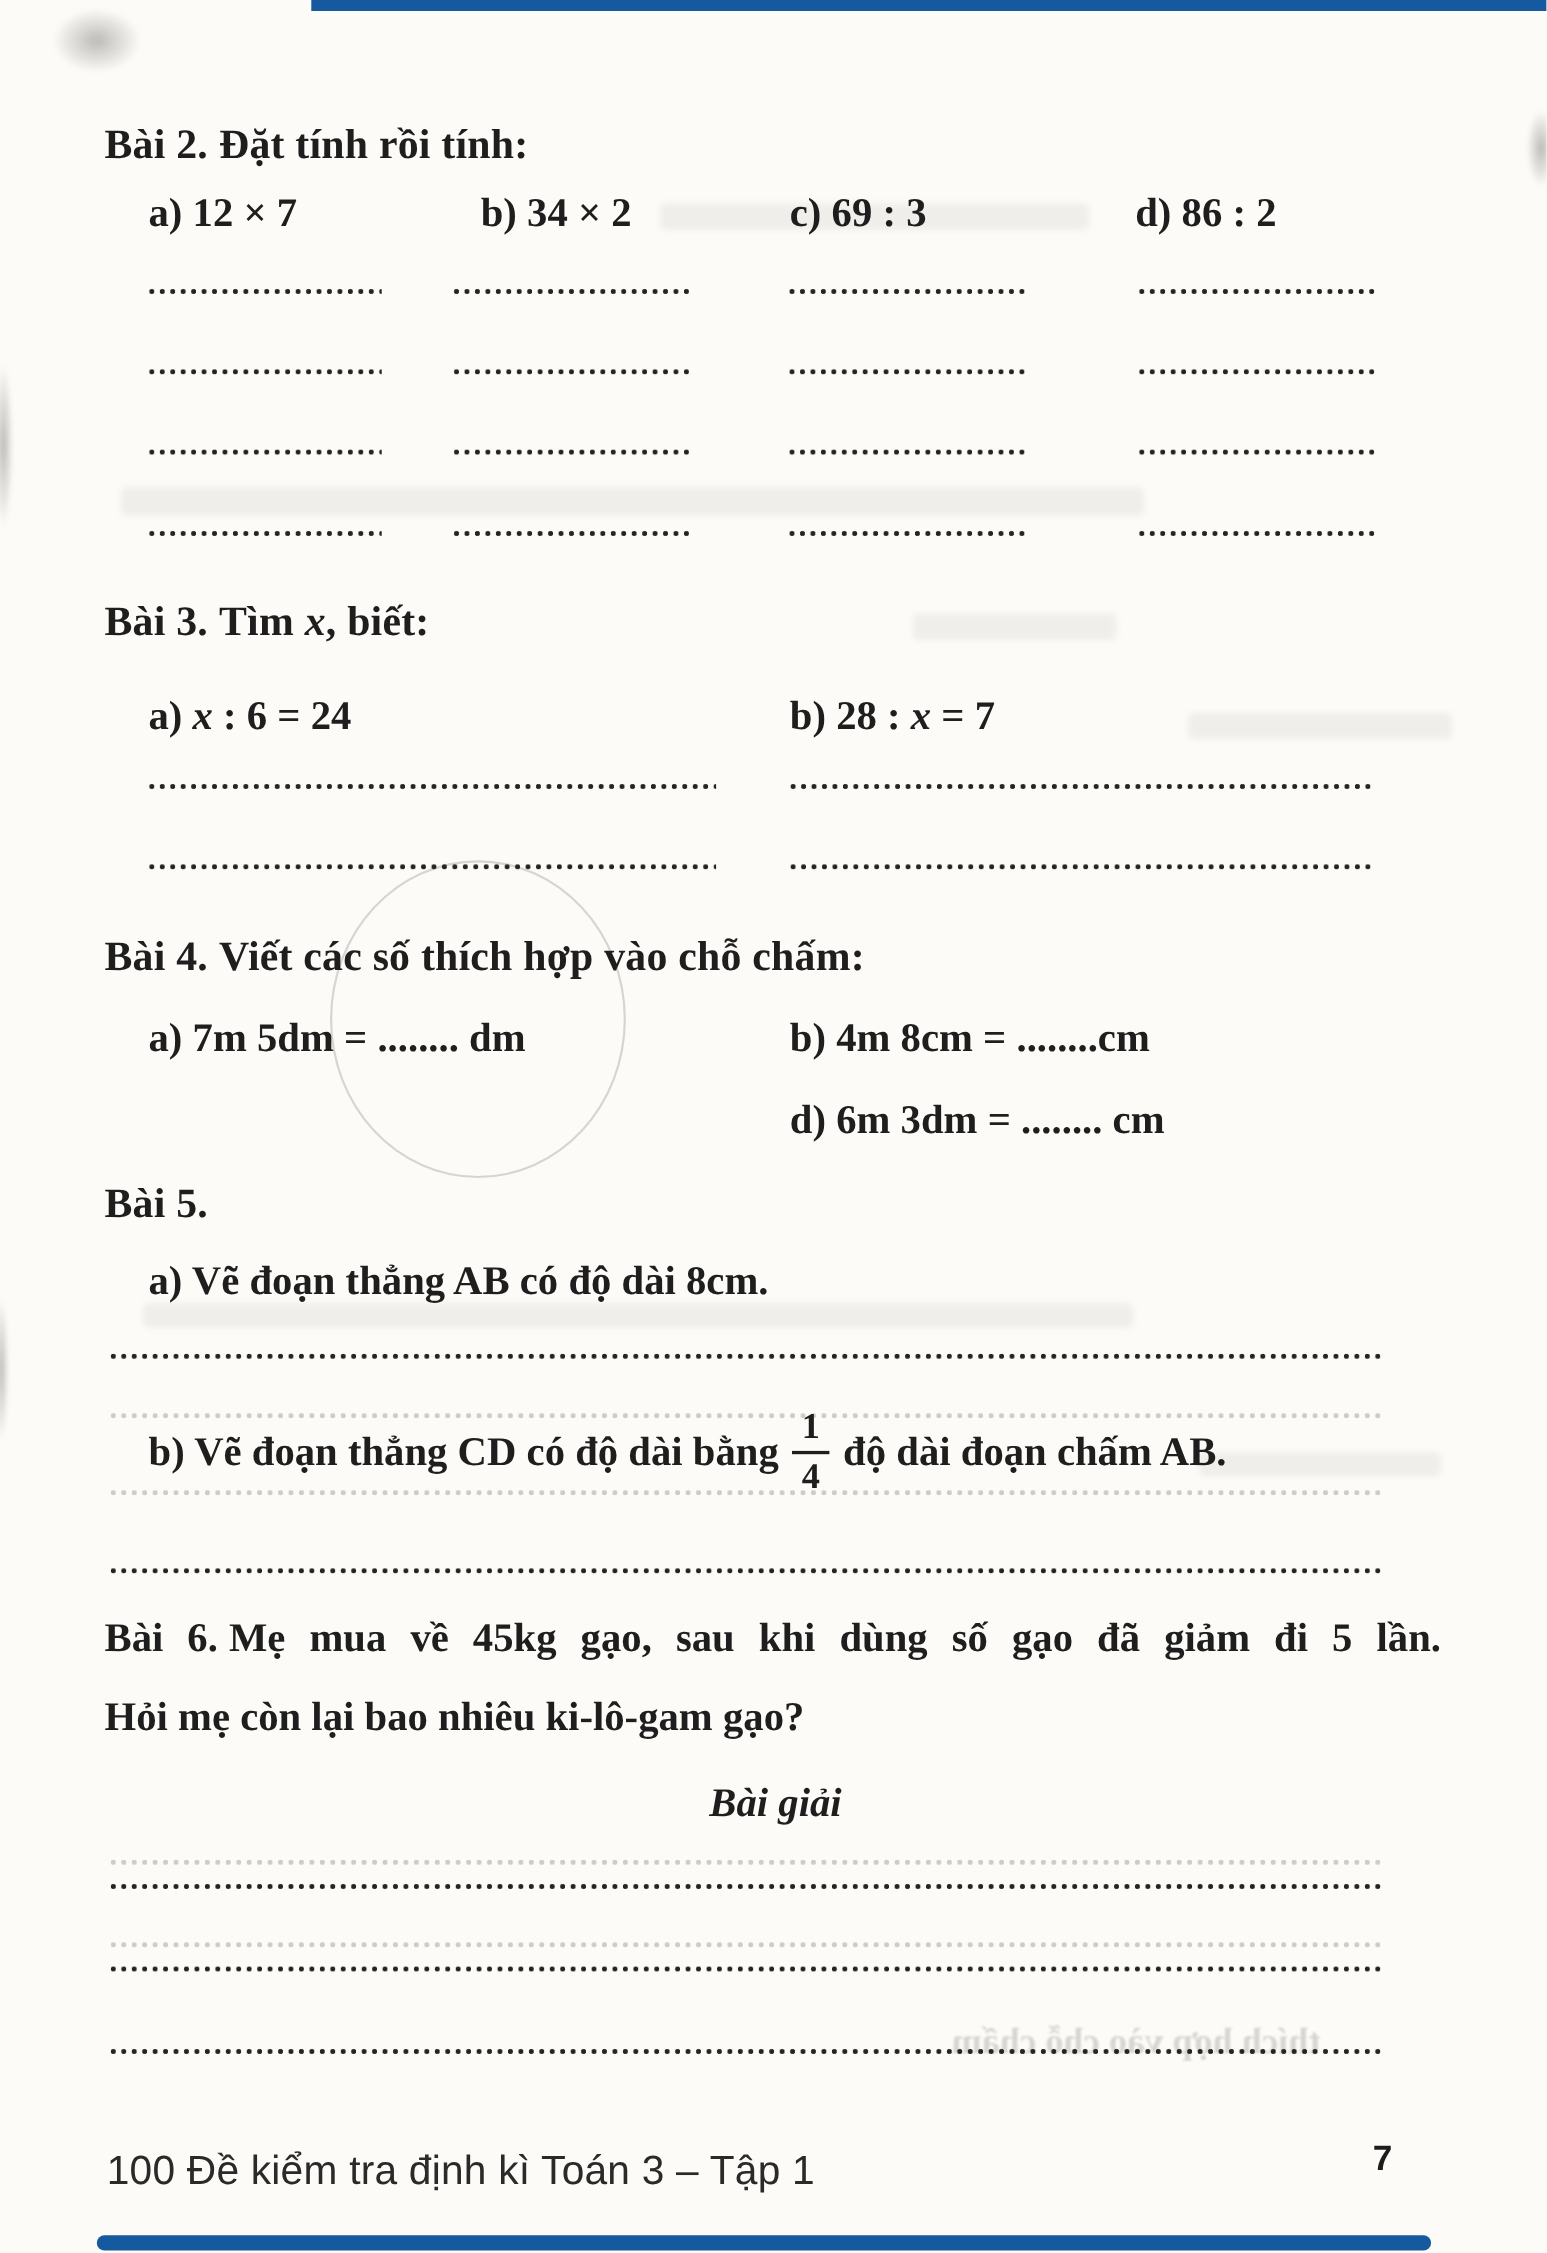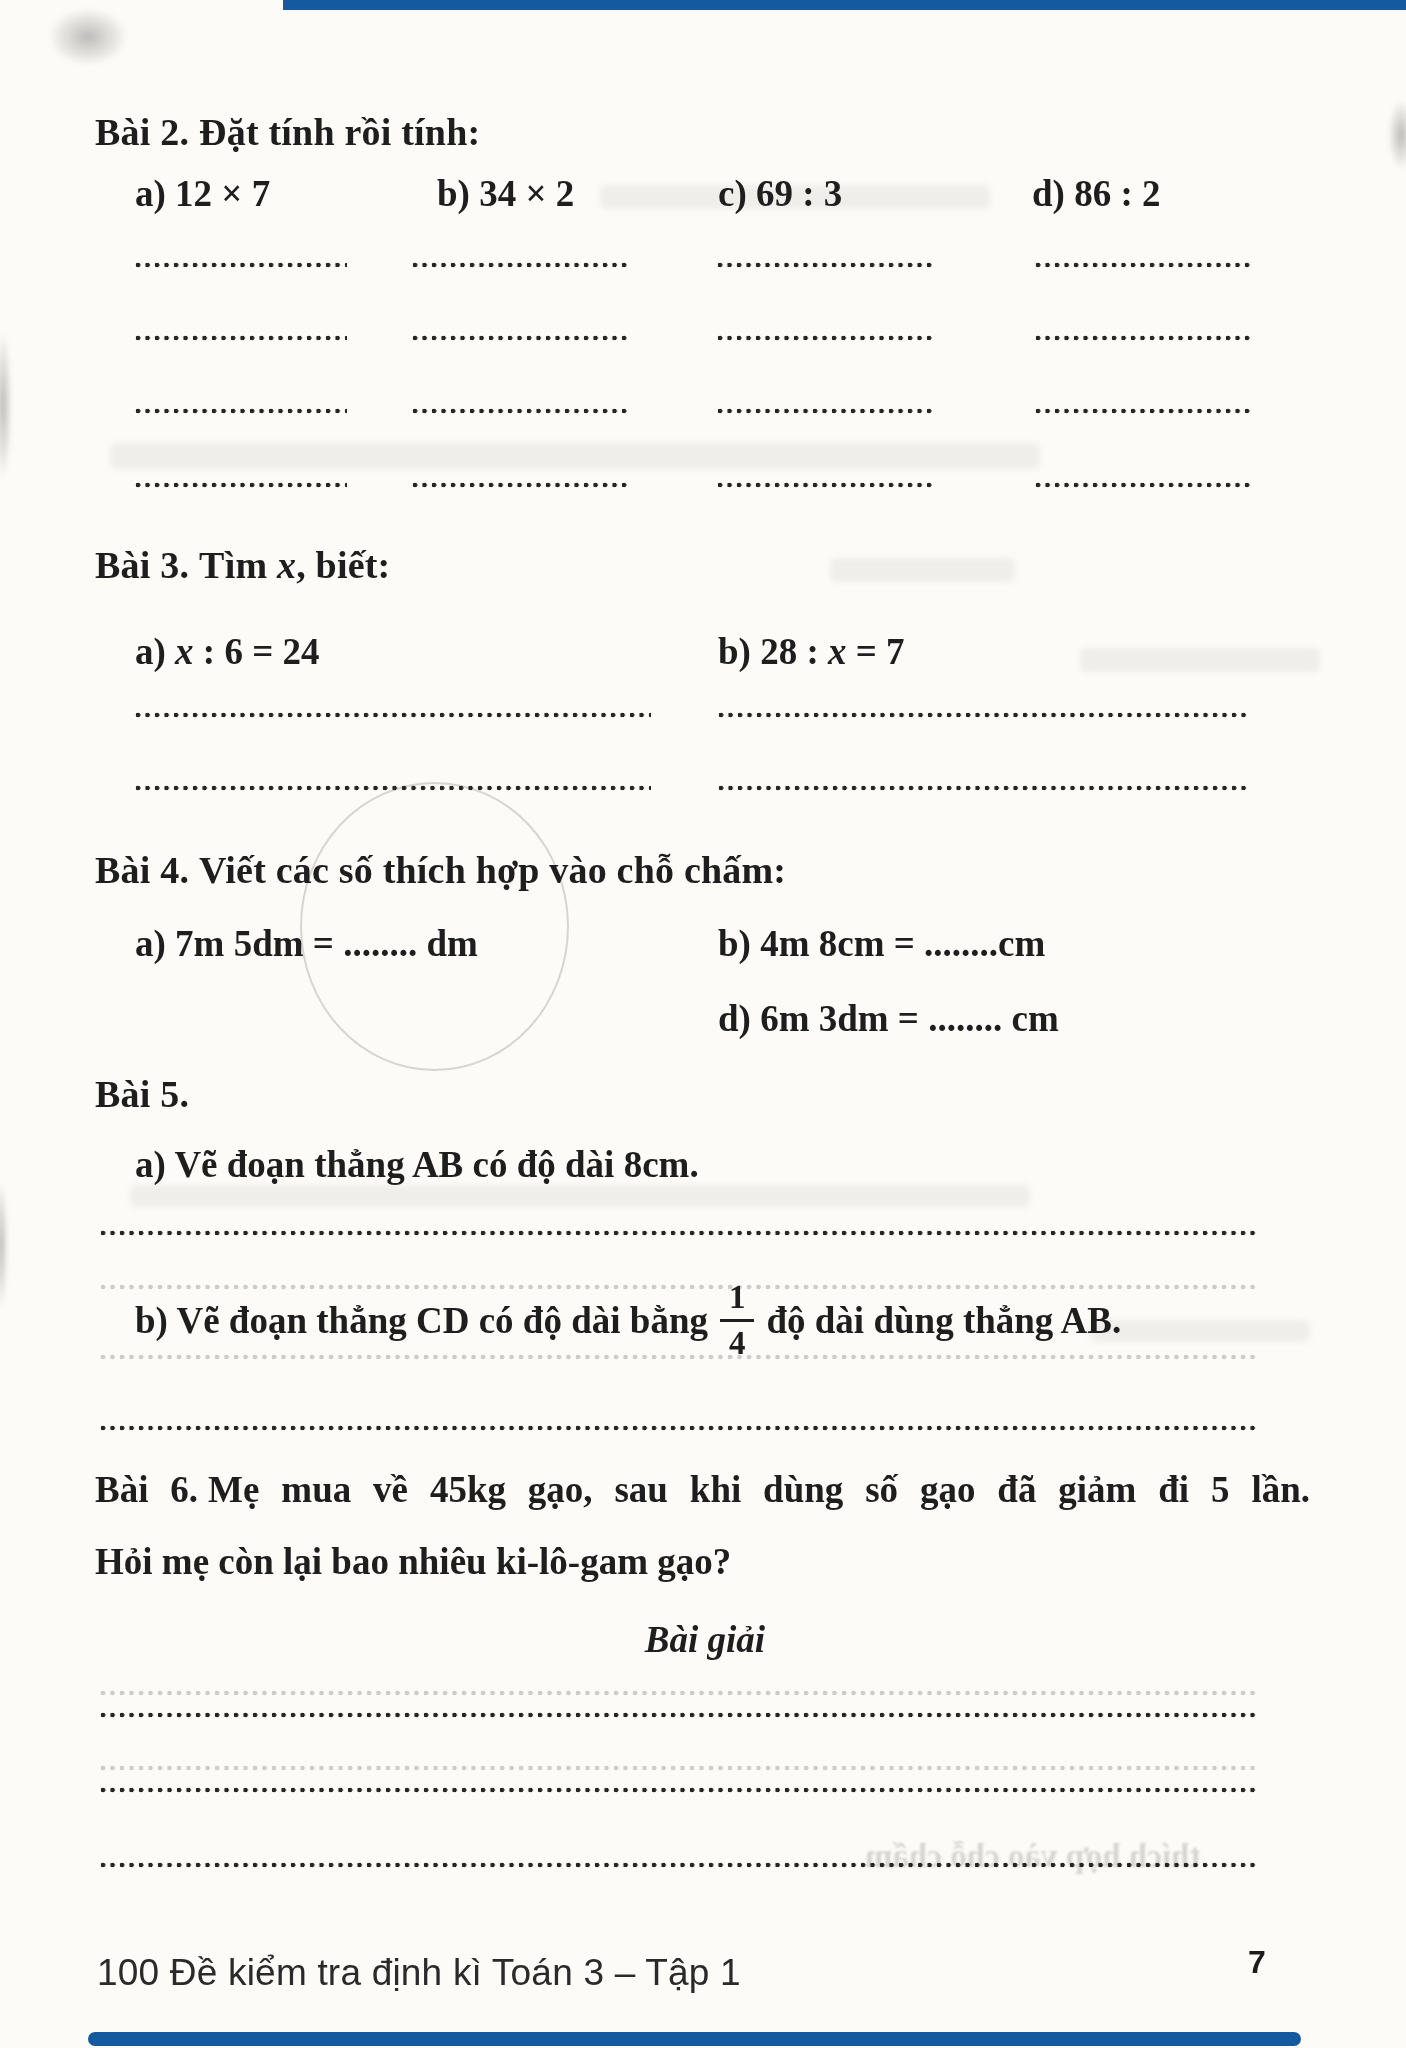--- a/index.html
+++ b/index.html
@@ -136,21 +136,21 @@
 </div>
 <div class="abs itm" style="left:135px;top:1143px;">a) Vẽ đoạn thẳng AB có độ dài 8cm.</div>
 <div class="abs dots" style="left:100px;top:1230px;width:1157px;"></div>
 <div class="abs dots light" style="left:100px;top:1284px;width:1157px;"></div>
 <div class="abs b5b" style="left:135px;top:1268px;height:104px;">
   <span>b) Vẽ đoạn thẳng CD có độ dài bằng</span>
   <span class="frac">
     <span class="num">1</span>
     <span class="den">4</span>
   </span>
-  <span>độ dài dùng thẳng AB.</span>
+  <span>độ dài đoạn chấm AB.</span>
 </div>
 <div class="abs dots light" style="left:100px;top:1354px;width:1157px;"></div>
 <div class="abs dots" style="left:100px;top:1425px;width:1157px;"></div>
 
 <div class="abs justline" style="left:95px;top:1468px;">
   <span class="lbl">Bài 6.</span><span>Mẹ mua về 45kg gạo, sau khi dùng số gạo đã giảm đi 5 lần.</span>
 </div>
 <div class="abs itm" style="left:95px;top:1540px;">Hỏi mẹ còn lại bao nhiêu ki-lô-gam gạo?</div>
 <div class="abs solution" style="left:125px;top:1618px;">Bài giải</div>
 <div class="abs dots light" style="left:100px;top:1690px;width:1157px;"></div>

